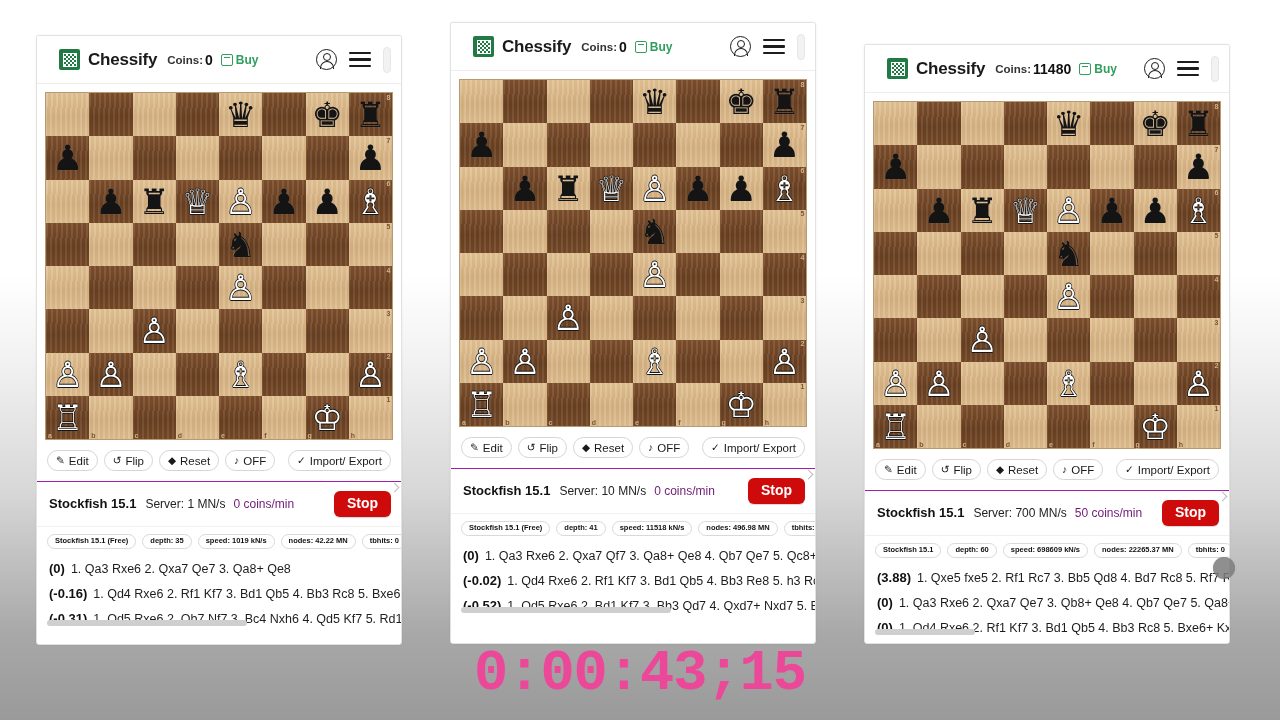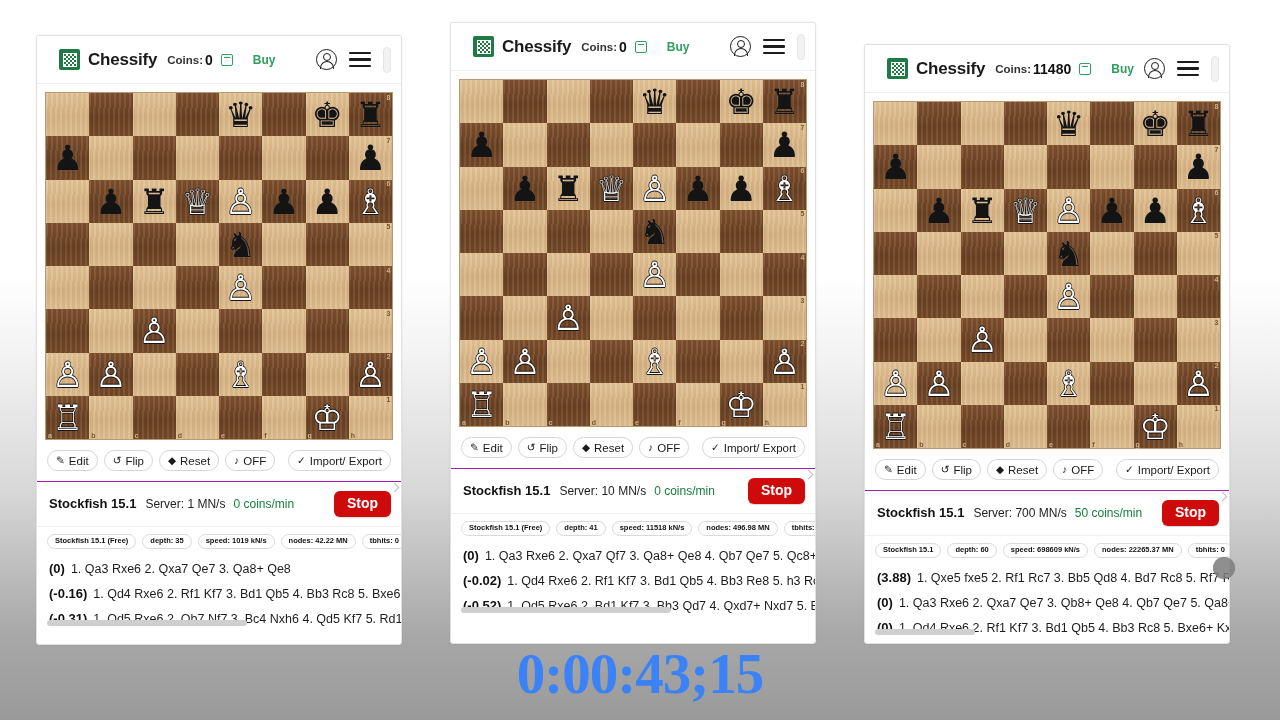--- a/index.html
+++ b/index.html
@@ -57,21 +57,21 @@
   }
   .coins-label {
     font-size: 11.5px; font-weight: bold; color: #333;
     margin-left: 10px; white-space: nowrap;
   }
   .coins-value {
     font-size: 14px; font-weight: bold; color: #111;
     margin-left: 2px; white-space: nowrap;
   }
   .buy-wrap {
-    display: flex; align-items: center; gap: 20px; margin-left: 8px;
+    display: flex; align-items: center; gap: 3px; margin-left: 8px;
   }
   .buy-icon {
     width: 12px; height: 12px;
     border: 1.4px solid #2f9e5e; border-radius: 2px;
     position: relative;
   }
   .buy-icon::after {
     content: ""; position: absolute; left: 2px; top: 2px;
     width: 6px; height: 1.6px; background: #2f9e5e;
   }
@@ -162,21 +162,21 @@
     position: relative;
   }
   .engine-head {
     display: flex; align-items: center;
     padding: 9px 10px 9px 12px;
     border-bottom: 1px solid #f0f0f0;
     position: relative;
   }
   .engine-name { font-size: 13px; font-weight: bold; color: #111; white-space: nowrap; }
   .engine-server { font-size: 12px; color: #222; margin-left: 9px; white-space: nowrap; }
-  .engine-rate { font-size: 12px; color: #15803d; margin-left: 8px; white-space: nowrap; }
+  .engine-rate { font-size: 12px; color: #701a75; margin-left: 8px; white-space: nowrap; }
   .stop-btn {
     margin-left: auto;
     background: #cf0a0a; color: #fff;
     border: none; border-radius: 6px;
     font-size: 14px; font-weight: bold;
     padding: 4px 13px; cursor: pointer; line-height: 1.25;
     box-shadow: 0 1px 1px rgba(0,0,0,0.16);
   }
   .resize-grip {
     position: absolute; right: 3px; top: 2px;
@@ -221,22 +221,22 @@
     position: absolute; left: 1213px; top: 557px;
     width: 22px; height: 22px; border-radius: 50%;
     background: #7d7d7d; opacity: 0.86;
     box-shadow: 0 0 1px rgba(0,0,0,0.3);
   }
 
   
   .timer {
     position: absolute; left: 0; right: 0; bottom: 14px;
     text-align: center;
-    font-family: Liberation Serif, serif;
-    font-size: 57px; font-weight: bold; color: #3b82f6;
+    font-family: Liberation Mono, monospace;
+    font-size: 57px; font-weight: bold; color: #ec4899;
     letter-spacing: -1px;
   }
 </style>
 </head>
 <body>
 
 <div class="panel" id="panel-1">
   <div class="app-header">
     <div class="logo-mark">
         <div class="logo-grid"></div>

